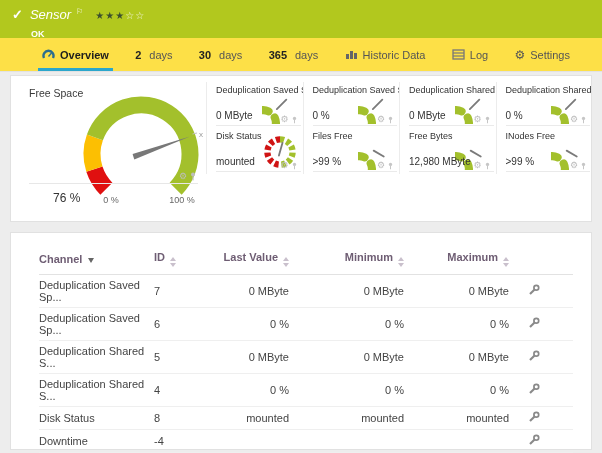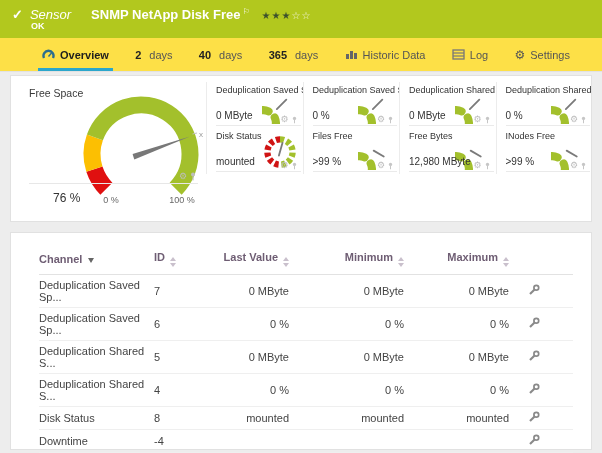--- a/index.html
+++ b/index.html
@@ -3,27 +3,27 @@
 <meta charset="utf-8">
 <style>
   * { box-sizing: border-box; margin: 0; padding: 0; }
   html,body { width:602px; height:453px; overflow:hidden; }
   body { font-family:"Liberation Sans", sans-serif; background:#ededed; position:relative; }
 
   
   .sensor-header { position:absolute; left:0; top:0; width:602px; height:38px; background:#b2c81e; color:#fff; }
   .sensor-line { position:absolute; left:12px; top:7px; display:flex; align-items:baseline; white-space:nowrap; }
   .check { font-size:13px; font-weight:bold; margin-right:7px; }
-  .kind { font-style:italic; font-size:13px; margin-right:20px; }
+  .kind { font-style:italic; font-size:13px; margin-right:3px; }
   .sensor-title { font-size:13px; font-weight:bold; }
   .flag { font-size:8px; vertical-align:super; margin-left:2px; position:relative; top:-5px; opacity:.95; }
   .stars { margin-left:12px; font-size:10px; letter-spacing:1px; }
   .stars .full { color:rgba(20,40,50,.75); }
   .stars .empty { color:rgba(255,255,255,.85); }
-  .status-ok { position:absolute; left:31px; top:21px; font-size:9px; font-weight:bold; }
+  .status-ok { position:absolute; left:31px; top:29px; font-size:9px; font-weight:bold; }
 
   
   .tabbar { position:absolute; left:0; top:38px; width:602px; height:34px; background:#fde047;
             border-bottom:1px solid #e2e2e2; display:flex; align-items:stretch;
             justify-content:space-between; padding:0 28px 0 38px; }
   .tab { display:flex; align-items:center; gap:5px; font-size:11px; color:#555; cursor:pointer; position:relative; padding:0 4px; }
   .tab .num { font-weight:bold; color:#222; margin-right:3px; }
   .tab.active { color:#1d1d1d; font-weight:bold; border-bottom:3px solid #2ba6cb; padding-top:3px; }
   .tab svg { display:block; }
   .gear-glyph { font-size:12px; color:#555; line-height:1; }
@@ -66,41 +66,40 @@
                      border-right:3.5px solid transparent; border-top:5px solid #666; margin-left:6px; }
   .wrench-cell { cursor:pointer; }
 </style>
 </head>
 <body>
 
 <div class="sensor-header">
   <div class="sensor-line">
     <span class="check">✓</span>
     <span class="kind">Sensor</span>
-    <span class="sensor-title">SNMP NetApp Disk Free</span>
     <span class="flag">⚐</span>
     <span class="stars"><span class="full">★★★</span><span class="empty">☆☆</span></span>
   </div>
   <div class="status-ok">OK</div>
 </div>
 
 <div class="tabbar">
   <div class="tab active">
     <svg width="13" height="13" viewBox="0 0 13 13">
       <path d="M2,10 A5,5 0 1 1 11,10" fill="none" stroke="#2b6e8e" stroke-width="2.4"></path>
       <line x1="6.5" y1="8.5" x2="9.5" y2="5" stroke="#2b6e8e" stroke-width="1.4"></line>
     </svg>
     <span>Overview</span>
   </div>
   <div class="tab">
     <span class="num">2</span>
     <span>days</span>
   </div>
   <div class="tab">
-    <span class="num">40</span>
+    <span class="num">30</span>
     <span>days</span>
   </div>
   <div class="tab">
     <span class="num">365</span>
     <span>days</span>
   </div>
   <div class="tab">
     <svg width="13" height="11" viewBox="0 0 13 11">
       <rect x="1" y="5" width="3" height="5" fill="#666"></rect>
       <rect x="5" y="2" width="3" height="8" fill="#666"></rect>

